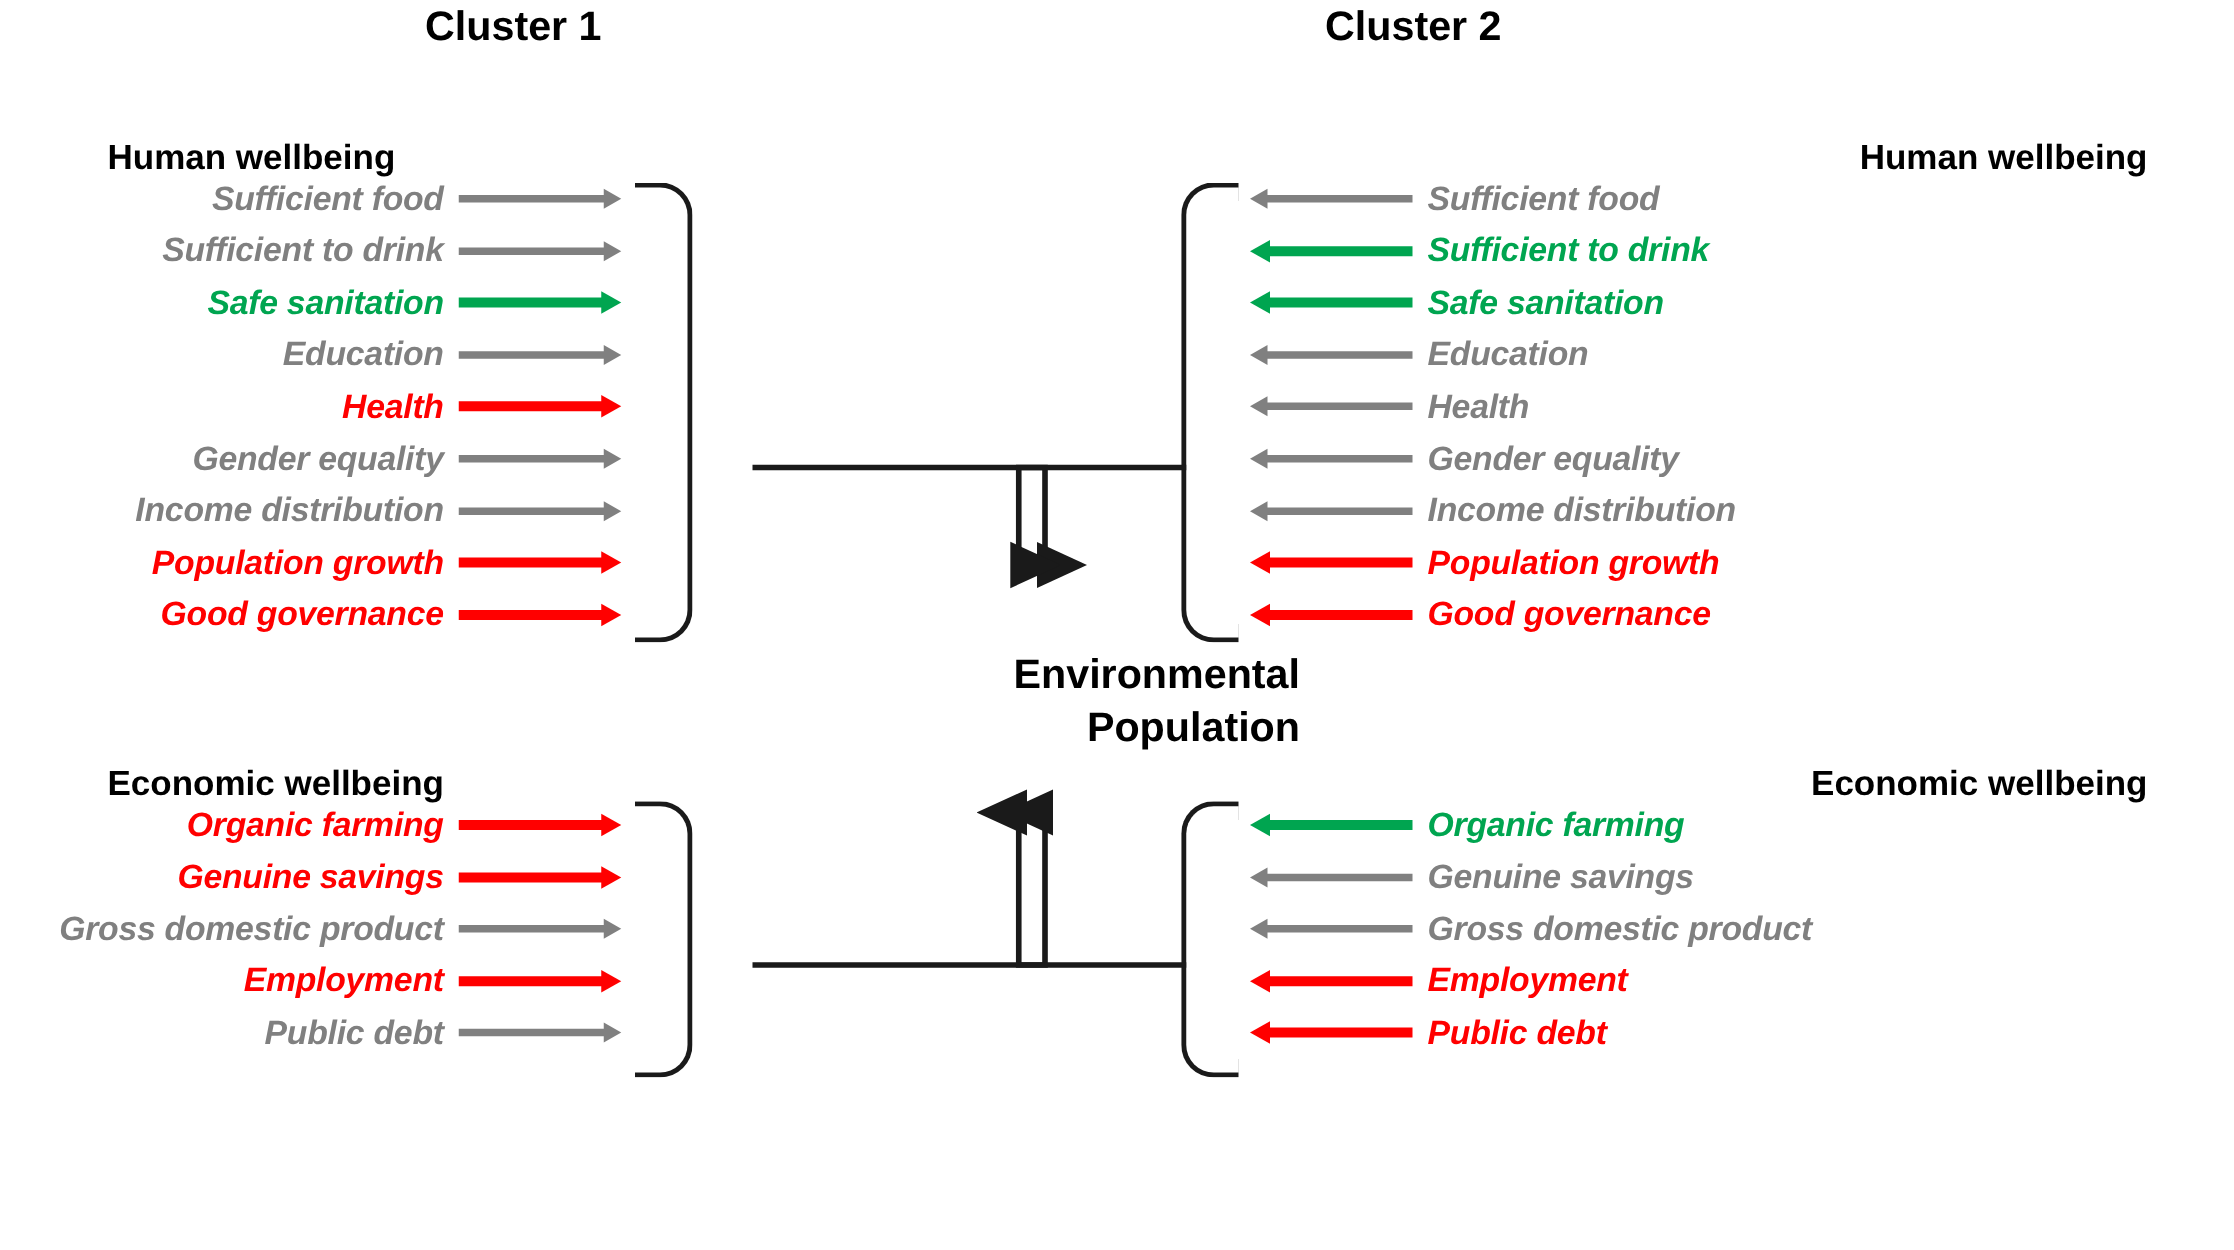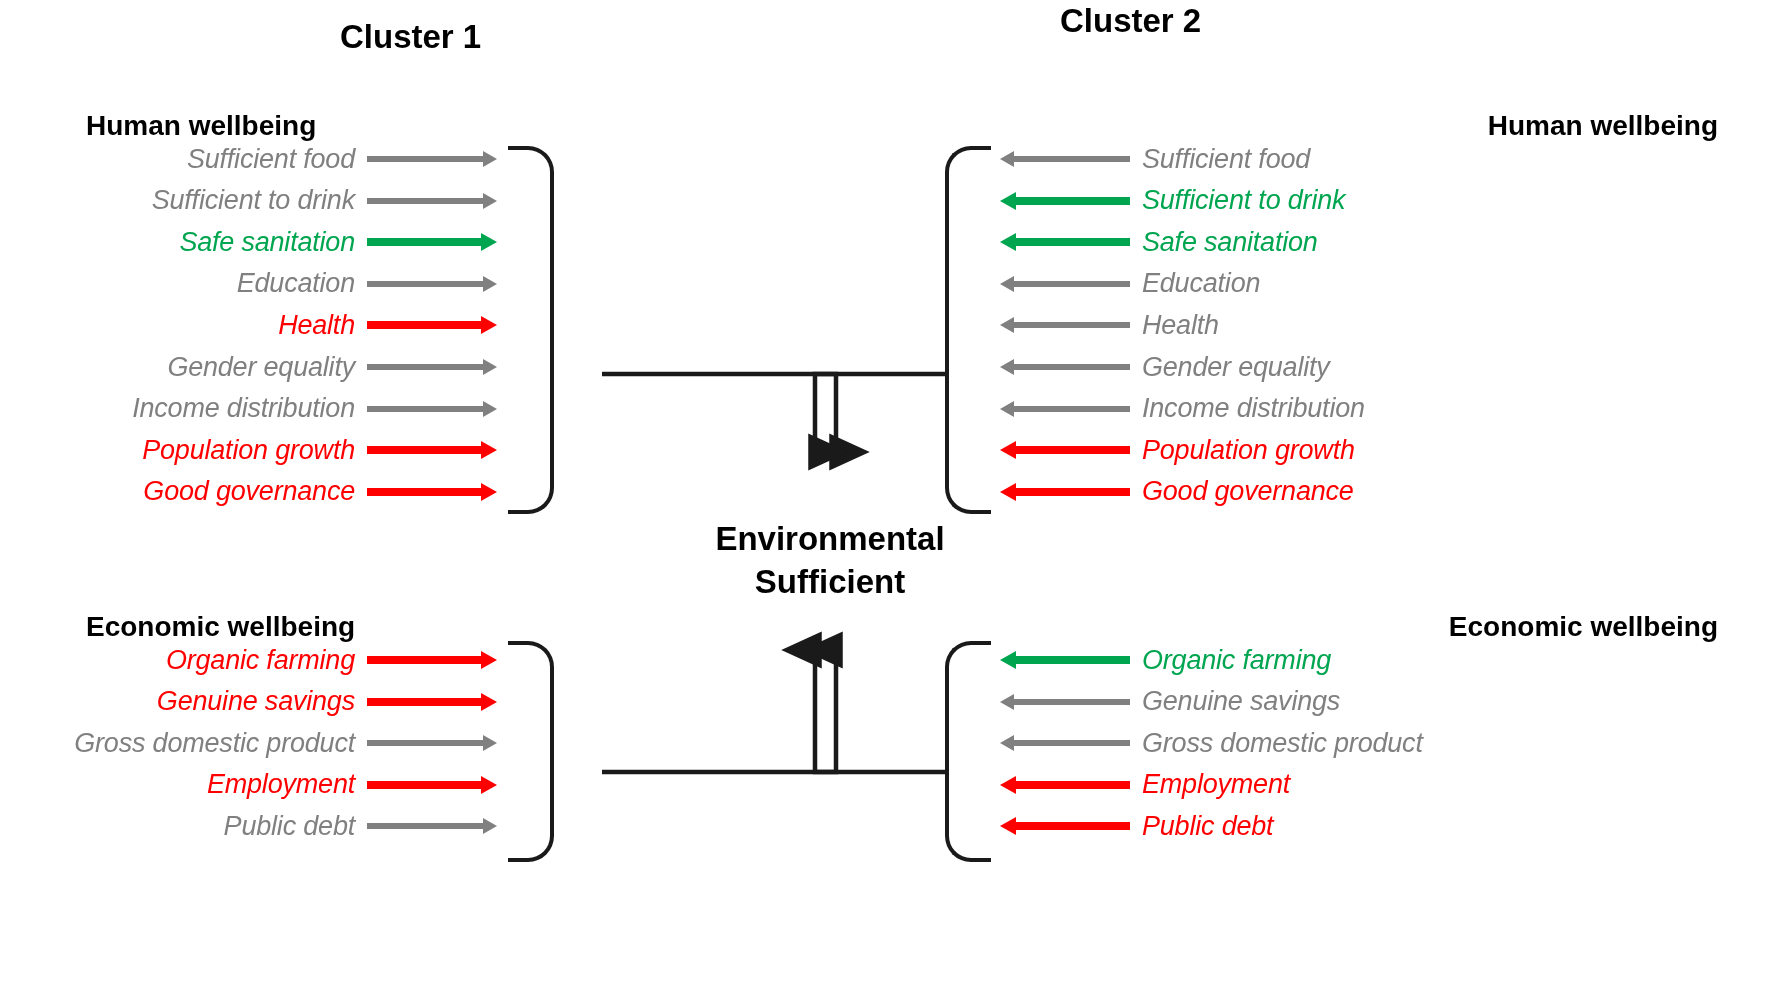--- a/index.html
+++ b/index.html
@@ -20,21 +20,21 @@
 
   
   .cluster-title {
     position: absolute;
     font-size: 33px;
     font-weight: bold;
     color: #000000;
     letter-spacing: 0px;
     white-space: nowrap;
   }
-  #cluster1-title { left: 340px; top: 2px; margin-top: 16px; }
+  #cluster1-title { left: 340px; top: 2px; }
   #cluster3-title { left: 1060px; top: 2px; }
 
   
   .group-heading {
     position: absolute;
     font-size: 28px;
     font-weight: bold;
     color: #000000;
     white-space: nowrap;
   }
@@ -56,21 +56,21 @@
     display: flex;
     align-items: center;
     white-space: nowrap;
   }
   .row.left  { flex-direction: row;         justify-content: flex-end; right: 0; }
   .row.right { flex-direction: row-reverse; justify-content: flex-end; left: 0; }
 
   .row-label {
     font-size: 27px;
     font-style: italic;
-    font-weight: normal;
+    font-weight: bold;
     line-height: 1;
     letter-spacing: -0.2px;
   }
   .row.left  .row-label { text-align: right; padding-right: 12px; }
   .row.right .row-label { text-align: left;  padding-left: 12px; }
 
   .c-grey  { color: #808080; }
   .c-red   { color: #FF0000; }
   .c-green { color: #00A550; }
 
@@ -116,21 +116,21 @@
   }
   .bracket.open-right { border-left: none;  border-radius: 0 26px 26px 0; }
   .bracket.open-left  { border-right: none; border-radius: 26px 0 0 26px; }
 
   
   #env-label {
     position: absolute;
     left: 620px;
     top: 518px;
     width: 420px;
-    text-align: center;
+    text-align: right;
     font-size: 33px;
     font-weight: bold;
     line-height: 1.30;
     color: #000000;
   }
 
   
   #connectors {
     position: absolute;
     left: 0; top: 0;
@@ -376,16 +376,16 @@
 
     <path d="M 949 374 L 815 374 L 815 452" fill="none" stroke="#1a1a1a" stroke-width="4.5" marker-end="url(#arrow-down)"></path>
 
     <path d="M 602 772 L 836 772 L 836 650" fill="none" stroke="#1a1a1a" stroke-width="4.5" marker-end="url(#arrow-up)"></path>
 
     <path d="M 949 772 L 815 772 L 815 650" fill="none" stroke="#1a1a1a" stroke-width="4.5" marker-end="url(#arrow-up)"></path>
   </svg>
 
   <div id="env-label">
     <div>Environmental</div>
-    <div>Sufficient</div>
+    <div>Population</div>
   </div>
 
 </div>
 
 </body></html>

